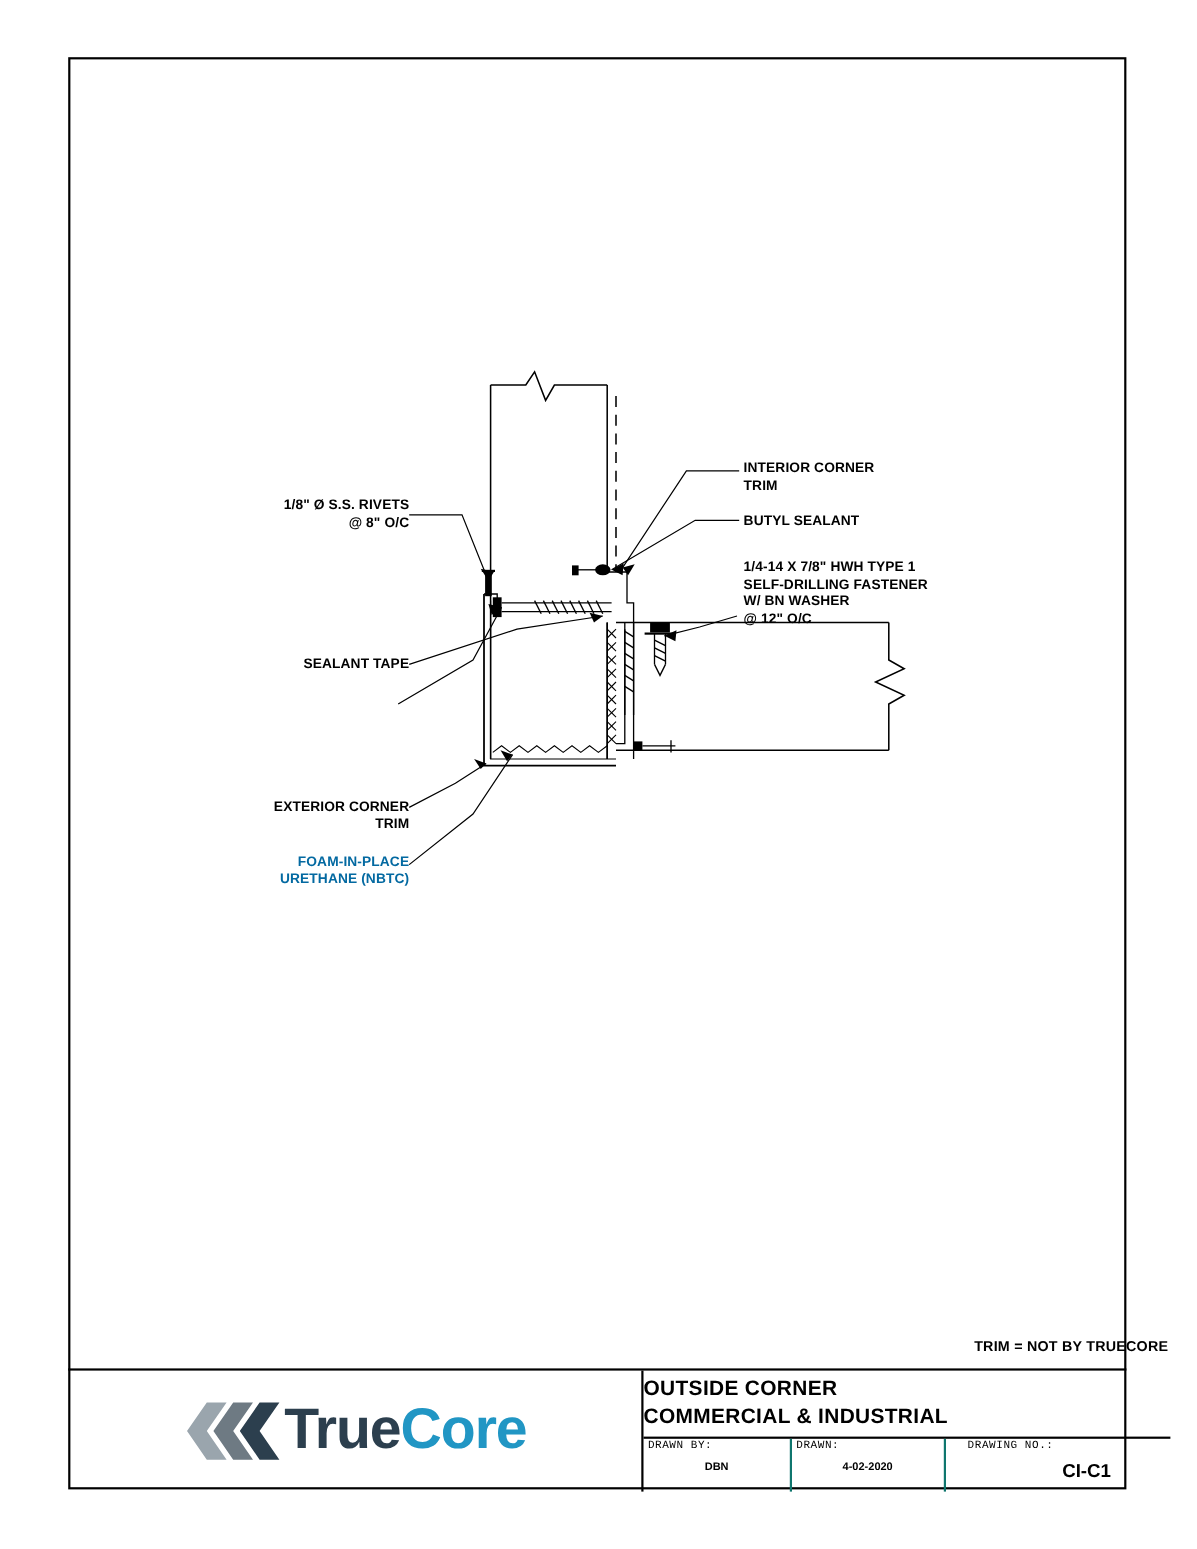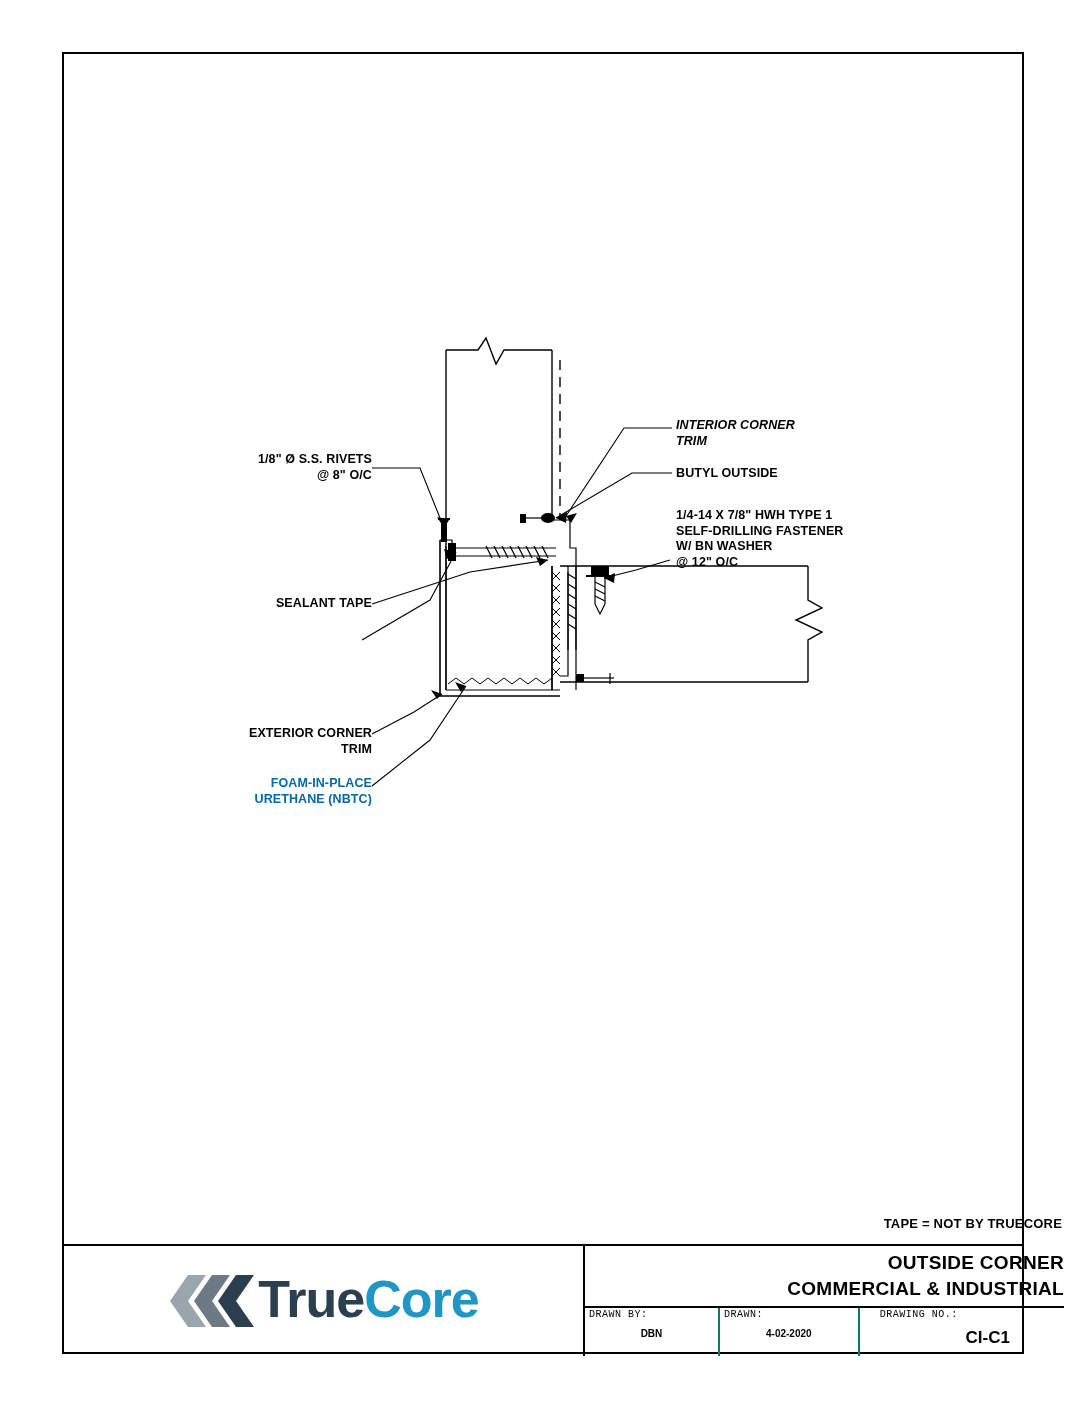--- a/index.html
+++ b/index.html
@@ -61,21 +61,21 @@
     height: 110px;
   }
   .tb-title {
     position: absolute;
     left: 0;
     top: 0;
     width: 479px;
     height: 62px;
     display: flex;
     flex-direction: column;
-    align-items: flex-end;
+    align-items: flex-start;
     justify-content: center;
     border-bottom: 2px solid #000;
     box-sizing: border-box;
   }
   .tb-title div {
     font-size: 19px;
     font-weight: bold;
     letter-spacing: 0.3px;
     line-height: 1.35;
   }
@@ -323,31 +323,31 @@
 
   <div class="lbl-txt lbl-right" style="left:160px; top:596px; width:212px;">SEALANT TAPE</div>
 
 
   <div class="lbl-txt lbl-right" style="left:160px; top:726px; width:212px;">EXTERIOR CORNER
 TRIM</div>
 
   <div class="lbl-txt lbl-right lbl-grey" style="left:160px; top:776px; width:212px;">FOAM-IN-PLACE
 URETHANE (NBTC)</div>
 
-  <div class="lbl-txt lbl-left" style="left:676px; top:418px; width:260px;font-style:italic;">INTERIOR CORNER
+  <div class="lbl-txt lbl-left" style="left:676px; top:418px; width:260px;">INTERIOR CORNER
 TRIM</div>
 
-  <div class="lbl-txt lbl-left" style="left:676px; top:466px; width:260px;">BUTYL OUTSIDE</div>
+  <div class="lbl-txt lbl-left" style="left:676px; top:466px; width:260px;">BUTYL SEALANT</div>
 
   <div class="lbl-txt lbl-left" style="left:676px; top:508px; width:280px;">1/4-14 X 7/8" HWH TYPE 1
 SELF-DRILLING FASTENER
 W/ BN WASHER
 @ 12" O/C</div>
 
-  <div class="nbtc-note">TAPE = NOT BY TRUECORE</div>
+  <div class="nbtc-note">TRIM = NOT BY TRUECORE</div>
 
   <div class="title-block">
 
     <div class="tb-logo-cell">
       <div class="logo-wrap">
         <svg class="logo-mark" viewBox="0 0 92 64">
           <polygon points="4,32 22,6 40,6 22,32 40,58 22,58" fill="#9aa5ad"></polygon>
           <polygon points="28,32 46,6 64,6 46,32 64,58 46,58" fill="#6e7a83"></polygon>
           <polygon points="52,32 70,6 88,6 70,32 88,58 70,58" fill="#2c3f4e"></polygon>
         </svg>

